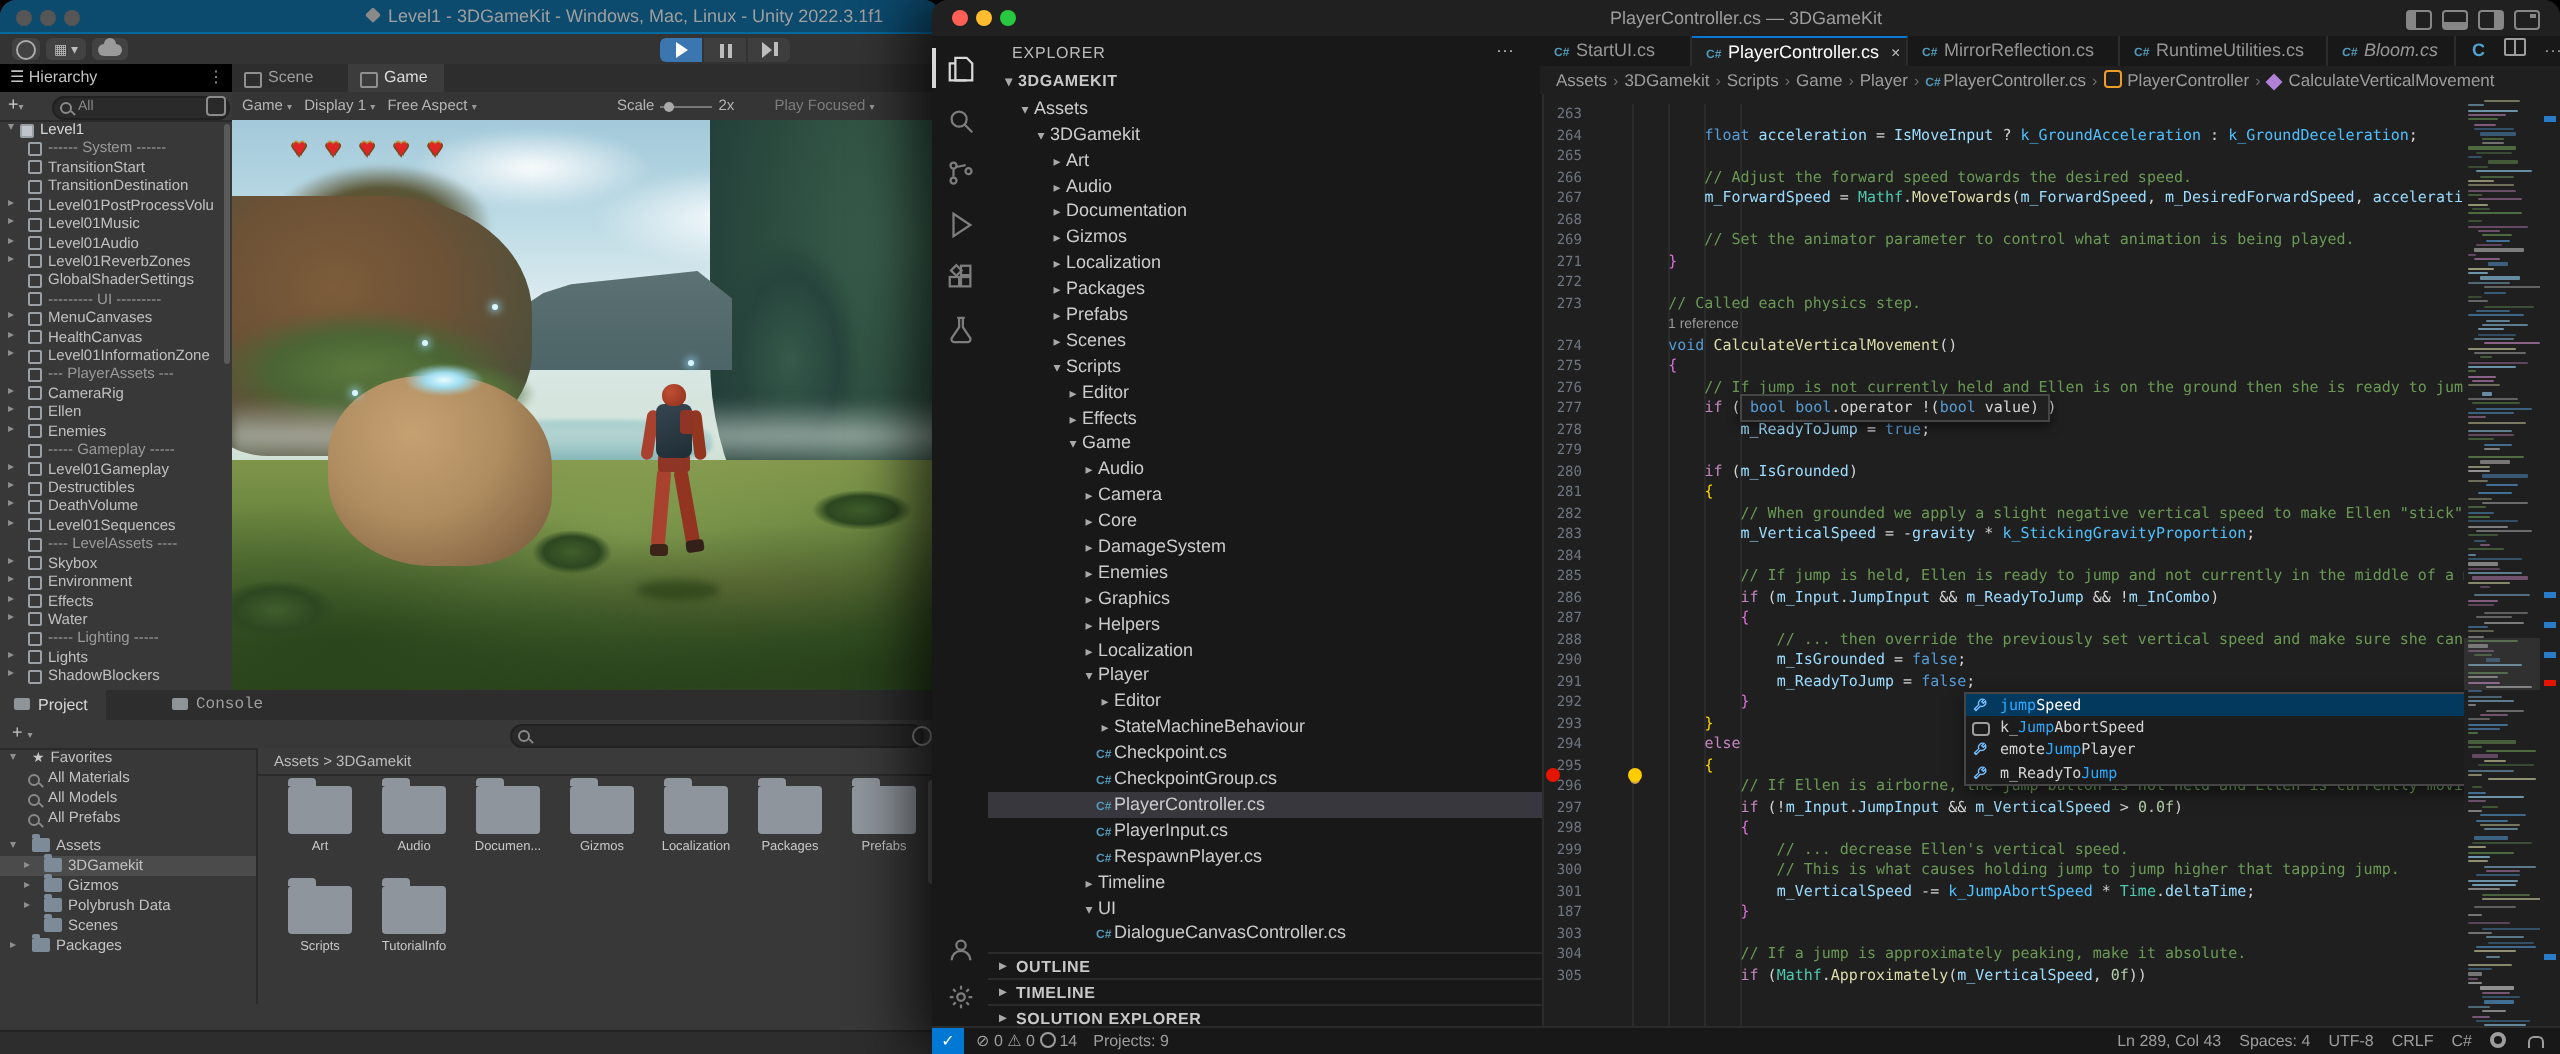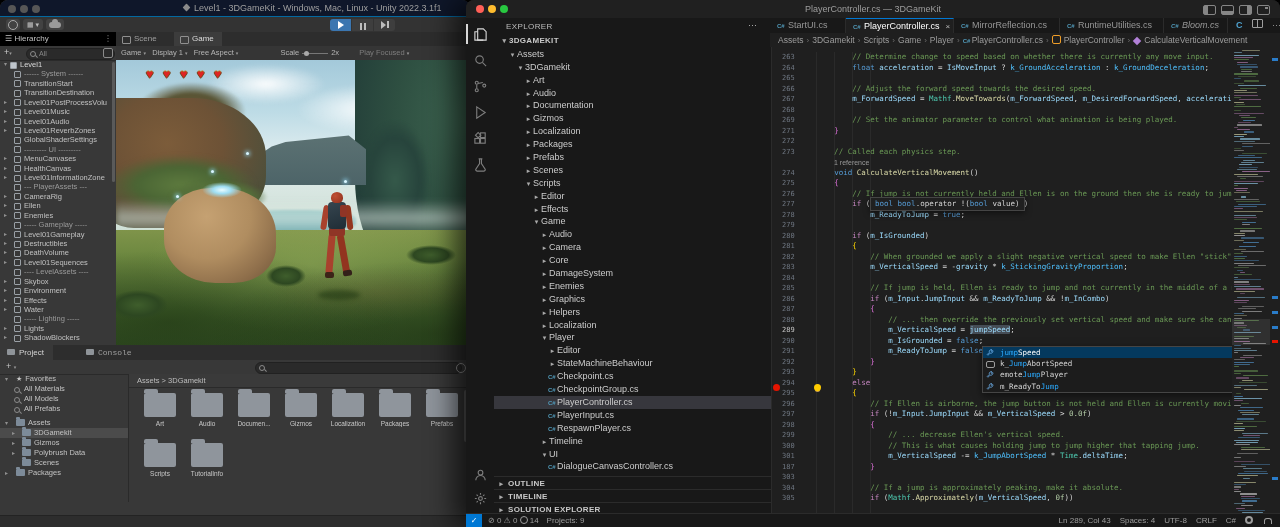--- a/index.html
+++ b/index.html
@@ -1,20 +1,20 @@
 <!DOCTYPE html>
 <html><head>
 <meta charset="utf-8">
 <style>
   html,body{margin:0;padding:0;background:#000;width:1280px;height:527px;overflow:hidden;
     font-family:"Liberation Sans",sans-serif;-webkit-font-smoothing:antialiased;}
   
   #unity{position:absolute;left:0;top:0;width:470px;height:527px;background:#383838;
     border-radius:8px 8px 0 0;overflow:hidden}
-  #u-titlebar{position:absolute;left:0;top:0;width:100%;height:16px;background:#0f172a;border-bottom:1px solid #0369a1}
+  #u-titlebar{position:absolute;left:0;top:0;width:100%;height:16px;background:#0c4a6e;border-bottom:1px solid #0369a1}
   .tl{position:absolute;top:5px;width:8px;height:8px;border-radius:50%;background:#565656}
   #u-title{position:absolute;left:183px;top:3px;color:#9f9f9f;font-size:9px;white-space:nowrap}
   .u-cube{display:inline-block;width:7px;height:7px;background:#8a8a8a;border-radius:1px;margin-right:4px;transform:rotate(45deg) scale(.8)}
   #u-toolbar{position:absolute;left:0;top:17px;width:100%;height:15px;background:#333}
   .u-tb-btn{position:absolute;top:2px;height:11px;background:#424242;border-radius:3px;color:#bdbdbd;font-size:7px;
     display:flex;align-items:center;justify-content:center}
   .avatar{width:8px;height:8px;border:1px solid #aaa;border-radius:50%;position:relative}
   .cloud{width:12px;height:6px;background:#9a9a9a;border-radius:4px;position:relative}
   .cloud:before{content:"";position:absolute;left:3px;top:-3px;width:6px;height:6px;background:#9a9a9a;border-radius:50%}
   .playbtn{position:absolute;top:1.5px;width:21px;height:12px;background:#3e3e3e;display:flex;align-items:center;justify-content:center}
@@ -159,21 +159,21 @@
   .tabact{position:absolute;top:0;height:15px;line-height:15px;color:#9d9d9d;font-size:9px}
   #v-crumbs{position:absolute;left:304px;top:33px;right:0;height:14px;background:#1f1f1f;color:#9d9d9d;
     font-size:8.5px;line-height:14px;white-space:nowrap;overflow:hidden;padding-left:8px}
   .bc-sep{color:#6d6d6d;margin:0 3px;font-size:8px}
   .ico-class{display:inline-block;width:7px;height:7px;border:1px solid #ee9d28;border-radius:2px;margin-right:3px;vertical-align:-1px}
   .ico-method{display:inline-block;width:6px;height:6px;background:#b180d7;transform:rotate(45deg);margin:0 4px 0 1px;vertical-align:-1px}
   #v-code{position:absolute;left:304px;top:47px;width:462px;height:467px;overflow:hidden;
     font-family:"DejaVu Sans Mono",monospace;font-size:7.5px;color:#d4d4d4}
   #code-rows{position:absolute;left:0;top:5px;width:100%}
   .code-row{height:10.5px;line-height:10.5px;white-space:pre;padding-left:28px;position:relative}
-  .code-row .ln{position:absolute;left:12px;top:0;width:21px;text-align:left;color:#6e7681;font-size:7px}
+  .code-row .ln{position:absolute;left:0;top:0;width:21px;text-align:right;color:#6e7681;font-size:7px}
   .code-row .ln.cur{color:#c6c6c6}
   .lens{height:10.5px;line-height:11.5px;padding-left:64px;color:#999;font-size:7px;font-family:"Liberation Sans",sans-serif}
   .s-w{color:#d4d4d4}.s-c{color:#6a9955}.s-k{color:#569cd6}.s-K{color:#c586c0}.s-v{color:#9cdcfe}
   .s-b{color:#4fc1ff}.s-m{color:#dcdcaa}.s-t{color:#4ec9b0}.s-n{color:#b5cea8}.s-P{color:#da70d6}.s-G{color:#ffd700}
   .s-S{color:#9cdcfe;background:#454c55;border-radius:1px}
   .guide{position:absolute;top:5px;bottom:0;width:1px;background:#2a2a2a}
   .bp{position:absolute;left:3px;width:7px;height:7px;border-radius:50%;background:#e51400}
   .bulb{position:absolute;width:7px;height:7px;border-radius:50%;background:#ffcc00;box-shadow:0 2px 0 -1px #caa14a}
   #tooltip{position:absolute;background:#202020;border:1px solid #454545;height:12px;line-height:12px;
     padding:0 4px;white-space:pre;z-index:5;box-shadow:0 2px 6px rgba(0,0,0,.5)}
@@ -274,21 +274,21 @@
 
   <div id="u-game">
     <div id="gv-tabs">
         <div class="gv-tab" style="left: 0px;"><span class="ticon"></span>Scene</div>
         <div class="gv-tab active" style="left: 58px;"><span class="ticon"></span>Game</div>
       </div>
     <div id="gv-bar">
       <span class="dd" style="margin-left:5px"><span>Game</span> <span class="caret">▾</span></span>
       <span class="dd"><span>Display 1</span> <span class="caret">▾</span></span>
       <span class="dd"><span>Free Aspect</span> <span class="caret">▾</span></span>
-      <span class="dd" style="margin-left:36px"><span>Scale</span><span class="slider-line"><i></i></span><span>2x</span></span>
+      <span class="dd" style="margin-left:64px"><span>Scale</span><span class="slider-line"><i></i></span><span>2x</span></span>
       <span class="dd" style="color:#7d7d7d;margin-left:14px"><span>Play Focused</span> <span class="caret">▾</span></span>
     </div>
     <div id="viewport">
       <div class="sky"></div>
       <div class="cloud-b" style="left:90px;top:4px;width:120px;height:40px"></div>
       <div class="cloud-b" style="left:180px;top:24px;width:150px;height:50px"></div>
       <div class="cloud-b" style="left:20px;top:30px;width:90px;height:36px"></div>
       <div class="jungleR"></div>
       <div class="jungleR2"></div>
       <div class="mesa"></div>
@@ -536,21 +536,21 @@
       <span class="tabact" style="left: 502px;">···</span>
     </div>
   <div id="v-crumbs"><span>Assets</span><span class="bc-sep">›</span><span>3DGamekit</span><span class="bc-sep">›</span><span>Scripts</span><span class="bc-sep">›</span><span>Game</span><span class="bc-sep">›</span><span>Player</span><span class="bc-sep">›</span><span class="csico">C#</span><span>PlayerController.cs</span><span class="bc-sep">›</span><span class="ico-class"></span><span>PlayerController</span><span class="bc-sep">›</span><span class="ico-method"></span><span>CalculateVerticalMovement</span></div>
 
   <div id="v-code">
     <div class="guide" style="left:46px"></div>
       <div class="guide" style="left:64px"></div>
     <div class="guide" style="left:82px"></div>
       <div class="guide" style="left:100px"></div>
     <div id="code-rows">
-        <div class="code-row"><span class="ln">263</span><span class="s-c">            // Determine change to speed based on whether there is currently any move input.</span></div>
+        <div class="code-row"><span class="ln">263</span></div>
         <div class="code-row"><span class="ln">264</span><span class="s-w">            </span><span class="s-k">float</span><span class="s-w"> </span><span class="s-v">acceleration</span><span class="s-w"> = </span><span class="s-v">IsMoveInput</span><span class="s-w"> ? </span><span class="s-b">k_GroundAcceleration</span><span class="s-w"> : </span><span class="s-b">k_GroundDeceleration</span><span class="s-w">;</span></div>
         <div class="code-row"><span class="ln">265</span></div>
         <div class="code-row"><span class="ln">266</span><span class="s-c">            // Adjust the forward speed towards the desired speed.</span></div>
         <div class="code-row"><span class="ln">267</span><span class="s-w">            </span><span class="s-v">m_ForwardSpeed</span><span class="s-w"> = </span><span class="s-t">Mathf</span><span class="s-w">.</span><span class="s-m">MoveTowards</span><span class="s-w">(</span><span class="s-v">m_ForwardSpeed</span><span class="s-w">, </span><span class="s-v">m_DesiredForwardSpeed</span><span class="s-w">, </span><span class="s-v">acceleration</span></div>
         <div class="code-row"><span class="ln">268</span></div>
         <div class="code-row"><span class="ln">269</span><span class="s-c">            // Set the animator parameter to control what animation is being played.</span></div>
         <div class="code-row"><span class="ln">271</span><span class="s-w">        </span><span class="s-P">}</span></div>
         <div class="code-row"><span class="ln">272</span></div>
         <div class="code-row"><span class="ln">273</span><span class="s-c">        // Called each physics step.</span></div>
         <div class="lens">1 reference</div>
@@ -562,21 +562,20 @@
         <div class="code-row"><span class="ln">279</span></div>
         <div class="code-row"><span class="ln">280</span><span class="s-w">            </span><span class="s-K">if</span><span class="s-w"> (</span><span class="s-v">m_IsGrounded</span><span class="s-w">)</span></div>
         <div class="code-row"><span class="ln">281</span><span class="s-w">            </span><span class="s-G">{</span></div>
         <div class="code-row"><span class="ln">282</span><span class="s-c">                // When grounded we apply a slight negative vertical speed to make Ellen "stick" to the ground.</span></div>
         <div class="code-row"><span class="ln">283</span><span class="s-w">                </span><span class="s-v">m_VerticalSpeed</span><span class="s-w"> = -</span><span class="s-v">gravity</span><span class="s-w"> * </span><span class="s-b">k_StickingGravityProportion</span><span class="s-w">;</span></div>
         <div class="code-row"><span class="ln">284</span></div>
         <div class="code-row"><span class="ln">285</span><span class="s-c">                // If jump is held, Ellen is ready to jump and not currently in the middle of a melee combo...</span></div>
         <div class="code-row"><span class="ln">286</span><span class="s-w">                </span><span class="s-K">if</span><span class="s-w"> (</span><span class="s-v">m_Input</span><span class="s-w">.</span><span class="s-v">JumpInput</span><span class="s-w"> &amp;&amp; </span><span class="s-v">m_ReadyToJump</span><span class="s-w"> &amp;&amp; !</span><span class="s-v">m_InCombo</span><span class="s-w">)</span></div>
         <div class="code-row"><span class="ln">287</span><span class="s-w">                </span><span class="s-P">{</span></div>
         <div class="code-row"><span class="ln">288</span><span class="s-c">                    // ... then override the previously set vertical speed and make sure she cannot jump again.</span></div>
-        <div class="code-row"><span class="ln cur">289</span><span class="s-w">                    </span><span class="s-v">m_VerticalSpeed</span><span class="s-w"> = </span><span class="s-S">jumpSpeed</span><span class="s-w">;</span></div>
         <div class="code-row"><span class="ln">290</span><span class="s-w">                    </span><span class="s-v">m_IsGrounded</span><span class="s-w"> = </span><span class="s-k">false</span><span class="s-w">;</span></div>
         <div class="code-row"><span class="ln">291</span><span class="s-w">                    </span><span class="s-v">m_ReadyToJump</span><span class="s-w"> = </span><span class="s-k">false</span><span class="s-w">;</span></div>
         <div class="code-row"><span class="ln">292</span><span class="s-w">                </span><span class="s-P">}</span></div>
         <div class="code-row"><span class="ln">293</span><span class="s-w">            </span><span class="s-G">}</span></div>
         <div class="code-row"><span class="ln">294</span><span class="s-w">            </span><span class="s-K">else</span></div>
         <div class="code-row"><span class="ln">295</span><span class="s-w">            </span><span class="s-G">{</span></div>
         <div class="code-row"><span class="ln">296</span><span class="s-c">                // If Ellen is airborne, the jump button is not held and Ellen is currently moving upwards...</span></div>
         <div class="code-row"><span class="ln">297</span><span class="s-w">                </span><span class="s-K">if</span><span class="s-w"> (!</span><span class="s-v">m_Input</span><span class="s-w">.</span><span class="s-v">JumpInput</span><span class="s-w"> &amp;&amp; </span><span class="s-v">m_VerticalSpeed</span><span class="s-w"> &gt; </span><span class="s-n">0.0f</span><span class="s-w">)</span></div>
         <div class="code-row"><span class="ln">298</span><span class="s-w">                </span><span class="s-P">{</span></div>
         <div class="code-row"><span class="ln">299</span><span class="s-c">                    // ... decrease Ellen's vertical speed.</span></div>

